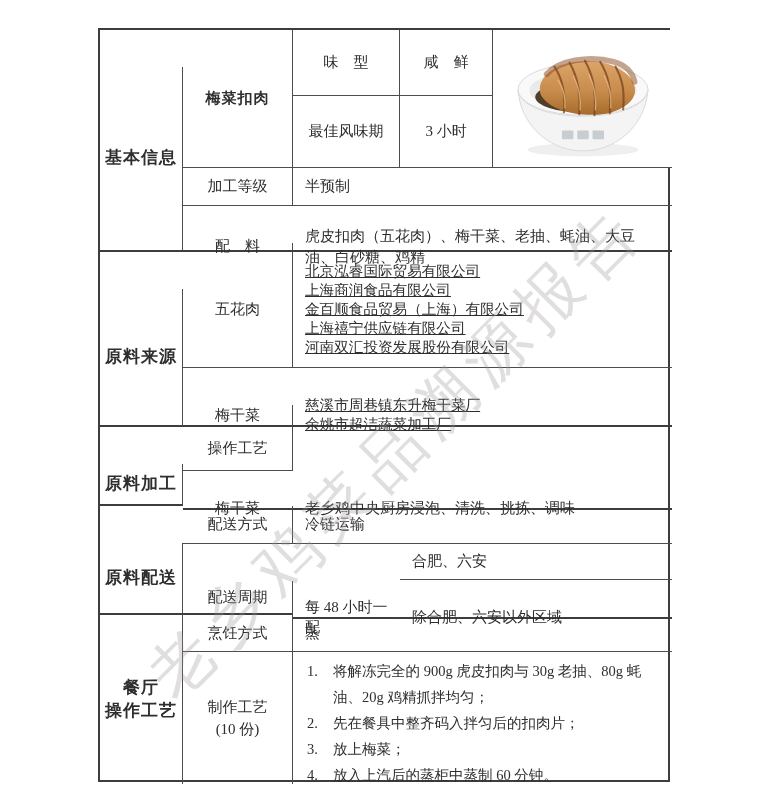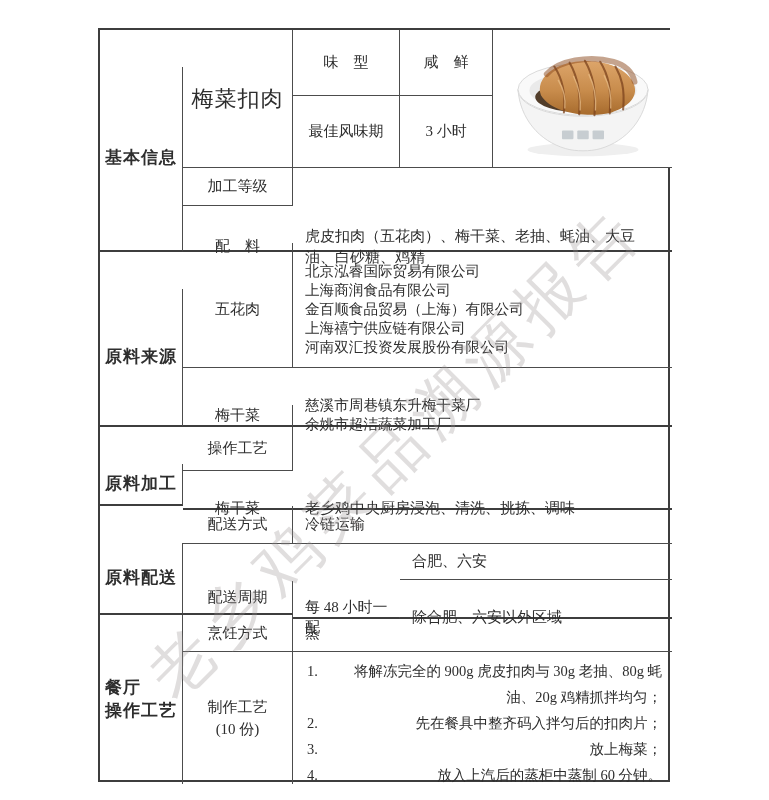--- a/index.html
+++ b/index.html
@@ -14,32 +14,32 @@
     grid-template-rows:66px 72px 38px 46px 116px 59px 44px 35px 38px 36px 35px 37px 132px;
     border:2px solid #3d3d3d;background:#fff;
   }
   .cell{
     box-sizing:border-box;border-right:1px solid #4c4c4c;border-bottom:1px solid #4c4c4c;
     display:flex;align-items:center;font-size:15px;line-height:1.35;
   }
   .er{border-right:none;}
   .eb{border-bottom:none;}
   .sb{border-bottom-width:2px;border-bottom-color:#3d3d3d;margin-top:37px;}
-  .center{justify-content:center;}
+  .center{justify-content:center;text-align:center;}
   .sec{font-weight:bold;font-size:17px;letter-spacing:1px;white-space:pre-line;}
-  .dish{font-weight:normal;font-size:22px;letter-spacing:1px;}
+  .dish{font-weight:bold;font-size:15px;letter-spacing:1px;}
   .val{padding-left:12px;padding-right:8px;}
   .multiline{flex-direction:column;align-items:flex-start;justify-content:center;padding-left:12px;}
-  .multiline .list-line{line-height:19px;font-size:14.6px;white-space:nowrap;}
+  .multiline .list-line{line-height:19px;font-size:14.6px;white-space:nowrap;text-decoration:underline;}
   .wrapval{padding:2px 10px 2px 12px;line-height:21px;justify-content:center;}
   .label2{flex-direction:column;justify-content:center;text-align:center;line-height:1.5;}
   .steps-cell{flex-direction:column;align-items:stretch;justify-content:flex-start;padding:6px 10px 0 14px;}
   .step-row{display:flex;line-height:26px;font-size:14.5px;}
   .step-num{flex:0 0 26px;}
-  .step-text{flex:1;text-align:right;}
+  .step-text{flex:1;}
   .img-cell{justify-content:center;align-items:center;background:#fff;}
   .watermark{
     position:absolute;left:60px;top:408px;width:670px;text-align:center;
     transform:rotate(-45deg);transform-origin:center;
     font-size:64px;letter-spacing:10px;font-weight:400;
     color:rgba(152,146,146,0.30);pointer-events:none;z-index:4;white-space:nowrap;
   }
 </style>
 </head>
 <body>
@@ -110,20 +110,23 @@
     <div class="cell center" style="grid-area:2/3/3/4">
       <span>最佳风味期</span>
     </div>
     <div class="cell center" style="grid-area:2/4/3/5">
       <span>3 小时</span>
     </div>
 
     <div class="cell center" style="grid-area:3/2/4/3">
       <span>加工等级</span>
     </div>
+    <div class="cell val er" style="grid-area:3/3/4/6">
+      <span>半预制</span>
+    </div>
 
     <div class="cell center sb" style="grid-area:4/2/5/3">
       <span>配　料</span>
     </div>
     <div class="cell wrapval er sb" style="grid-area:4/3/5/6">
       <span>虎皮扣肉（五花肉）、梅干菜、老抽、蚝油、大豆油、白砂糖、鸡精</span>
     </div>
 
     <div class="cell center sec sb" style="grid-area:5/1/7/2">
       <span>原料来源</span>

